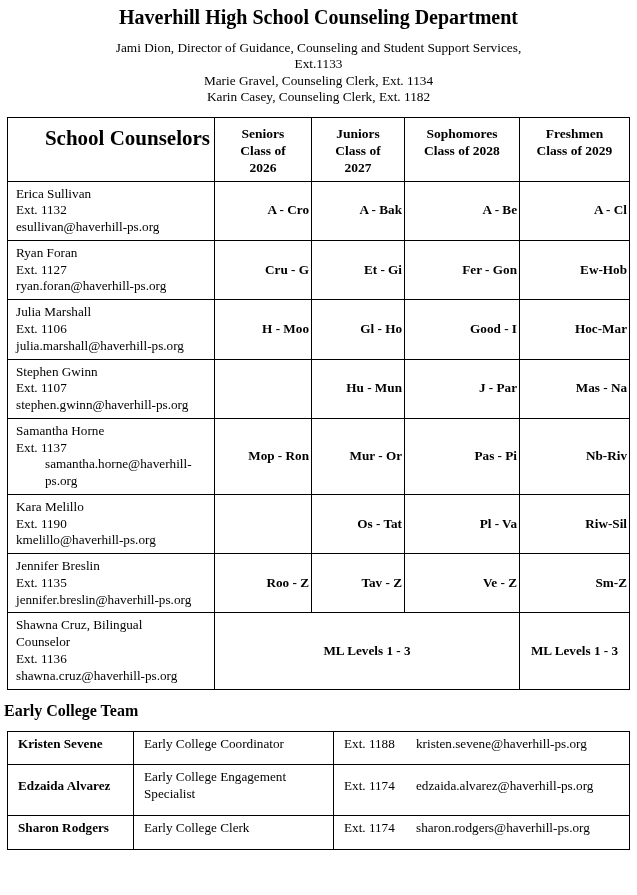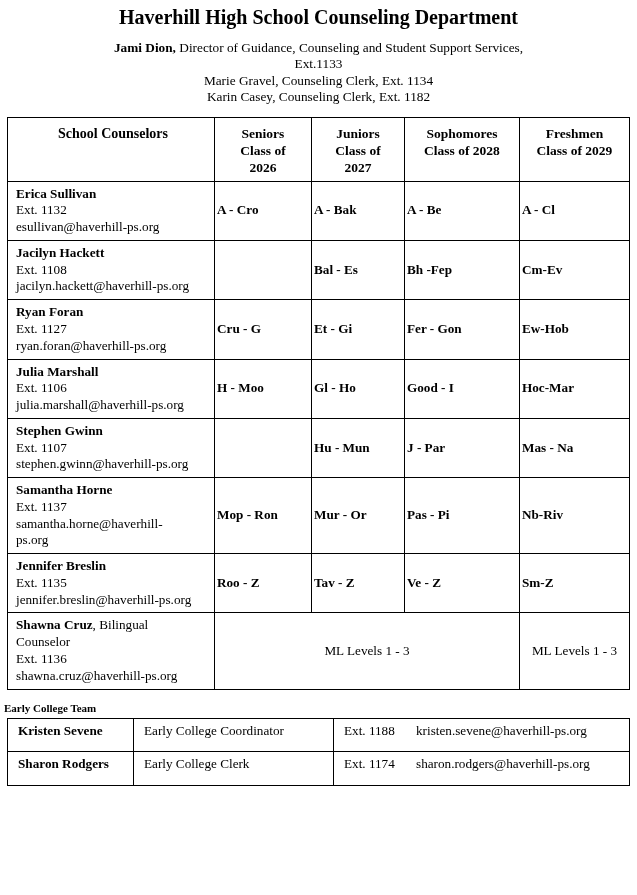--- a/index.html
+++ b/index.html
@@ -17,21 +17,21 @@
     font-weight: bold;
     line-height: 1.15;
   }
 
   .staff-block {
     margin-top: 11px;
     text-align: center;
     font-size: 13.3px;
     line-height: 16.4px;
   }
-  .staff-line b { font-weight: bold; }
+  .staff-line b { font-weight: normal; }
 
   table {
     border-collapse: collapse;
     table-layout: fixed;
     margin-left: 7px;
   }
   td, th {
     border: 1.5px solid #000000;
     font-size: 13.2px;
     line-height: 1.27;
@@ -41,55 +41,55 @@
   
   .counselor-table { margin-top: 11px; width: 622px; }
   .counselor-table th {
     vertical-align: top;
     font-weight: bold;
     padding: 7px 12px 4px 12px;
     text-align: center;
     font-size: 13.5px;
   }
   .counselor-table th.first {
-    text-align: center;
-    font-size: 14px;
+    text-align: right;
+    font-size: 21px;
     padding: 7px 4px 4px 8px;
   }
   .name-cell {
     text-align: left;
     padding: 4px 1px 4px 8px;
   }
-  .name-cell .nm { font-weight: bold; }
+  .name-cell .nm { font-weight: normal; }
   .name-cell .email-line { white-space: nowrap; }
-  .name-cell .email-line.wrap-email { white-space: normal; max-width: 172px; }
+  .name-cell .email-line.wrap-email { white-space: normal; max-width: 172px; margin-left: 29px; }
   .name-line.wrap-narrow { max-width: 178px; }
   .range-cell {
-    text-align: left;
+    text-align: right;
     font-weight: bold;
     padding: 2px;
   }
   .ml-span-cell, .ml-fresh-cell {
     text-align: center;
-    font-weight: normal;
+    font-weight: bold;
     padding: 2px 10px;
   }
   tr.h64 { height: 64px; }
   tr.h56 { height: 56px; }
   tr.h58 { height: 58px; }
   tr.h73 { height: 73px; }
   tr.h75 { height: 75px; }
   tr.h28 { height: 28px; }
   tr.h46 { height: 46px; }
   tr.h34 { height: 34px; }
 
   
   .section-heading {
-    margin: 12px 0 4px 4px;
-    font-size: 11px;
+    margin: 12px 0 11px 4px;
+    font-size: 16px;
     font-weight: bold;
   }
   .early-table { width: 622px; }
   .early-table td { padding: 4px 8px 12px 10px; }
   .early-table .ec-name { font-weight: bold; white-space: nowrap; }
   .early-table .ext-cell .ext { display: inline-block; width: 72px; font-family: Liberation Serif, serif; }
   .early-table .ext-cell.tight { padding-right: 26px; }
 </style>
 </head>
 <body>
@@ -125,31 +125,20 @@
       <div class="name-line nm">Erica Sullivan</div>
       <div>Ext. 1132</div>
       <div class="email-line">esullivan@haverhill-ps.org</div>
     </td>
     <td class="range-cell">A - Cro</td>
     <td class="range-cell">A - Bak</td>
     <td class="range-cell">A - Be</td>
     <td class="range-cell">A - Cl</td>
   </tr>
 
-  <tr class="h58">
-    <td class="name-cell">
-      <div class="name-line nm">Jacilyn Hackett</div>
-      <div>Ext. 1108</div>
-      <div class="email-line">jacilyn.hackett@haverhill-ps.org</div>
-    </td>
-    <td class="range-cell"></td>
-    <td class="range-cell">Bal - Es</td>
-    <td class="range-cell">Bh -Fep</td>
-    <td class="range-cell">Cm-Ev</td>
-  </tr>
 
   <tr class="h58">
     <td class="name-cell">
       <div class="name-line nm">Ryan Foran</div>
       <div>Ext. 1127</div>
       <div class="email-line">ryan.foran@haverhill-ps.org</div>
     </td>
     <td class="range-cell">Cru - G</td>
     <td class="range-cell">Et - Gi</td>
     <td class="range-cell">Fer - Gon</td>
@@ -185,20 +174,31 @@
       <div class="name-line nm">Samantha Horne</div>
       <div>Ext. 1137</div>
       <div class="email-line wrap-email">samantha.horne@haverhill-ps.org</div>
     </td>
     <td class="range-cell">Mop - Ron</td>
     <td class="range-cell">Mur - Or</td>
     <td class="range-cell">Pas - Pi</td>
     <td class="range-cell">Nb-Riv</td>
   </tr>
 
+  <tr class="h58">
+    <td class="name-cell">
+      <div class="name-line nm">Kara Melillo</div>
+      <div>Ext. 1190</div>
+      <div class="email-line">kmelillo@haverhill-ps.org</div>
+    </td>
+    <td class="range-cell"></td>
+    <td class="range-cell">Os - Tat</td>
+    <td class="range-cell">Pl - Va</td>
+    <td class="range-cell">Riw-Sil</td>
+  </tr>
 
   <tr class="h58">
     <td class="name-cell">
       <div class="name-line nm">Jennifer Breslin</div>
       <div>Ext. 1135</div>
       <div class="email-line">jennifer.breslin@haverhill-ps.org</div>
     </td>
     <td class="range-cell">Roo - Z</td>
     <td class="range-cell">Tav - Z</td>
     <td class="range-cell">Ve - Z</td>
@@ -224,19 +224,24 @@
     <col style="width:126px">
       <col style="width:200px">
       <col style="width:296px">
   </colgroup>
   <tbody>
       <tr class="h28">
     <td class="ec-name">Kristen Sevene</td>
     <td>Early College Coordinator</td>
     <td class="ext-cell"><span class="ext">Ext. 1188</span><span>kristen.sevene@haverhill-ps.org</span></td>
   </tr>
+  <tr class="h46">
+    <td class="ec-name">Edzaida Alvarez</td>
+    <td>Early College Engagement Specialist</td>
+    <td class="ext-cell tight"><span class="ext">Ext. 1174</span><span>edzaida.alvarez@haverhill-ps.org</span></td>
+  </tr>
   <tr class="h34">
     <td class="ec-name">Sharon Rodgers</td>
     <td>Early College Clerk</td>
     <td class="ext-cell"><span class="ext">Ext. 1174</span><span>sharon.rodgers@haverhill-ps.org</span></td>
   </tr>
 </tbody>
   </table>
 
 </body></html>

